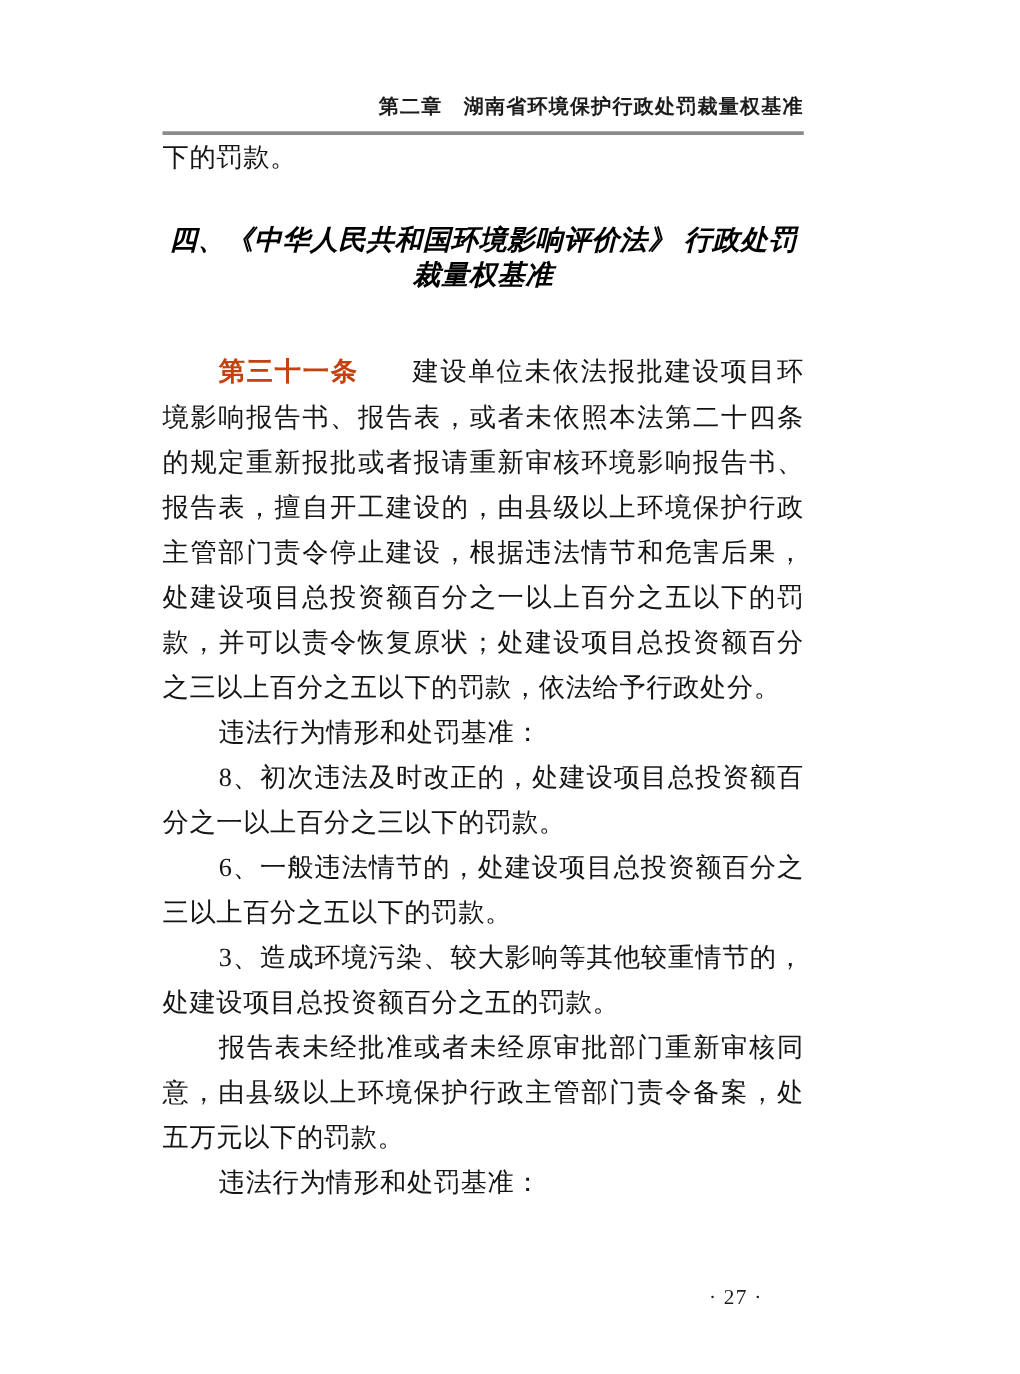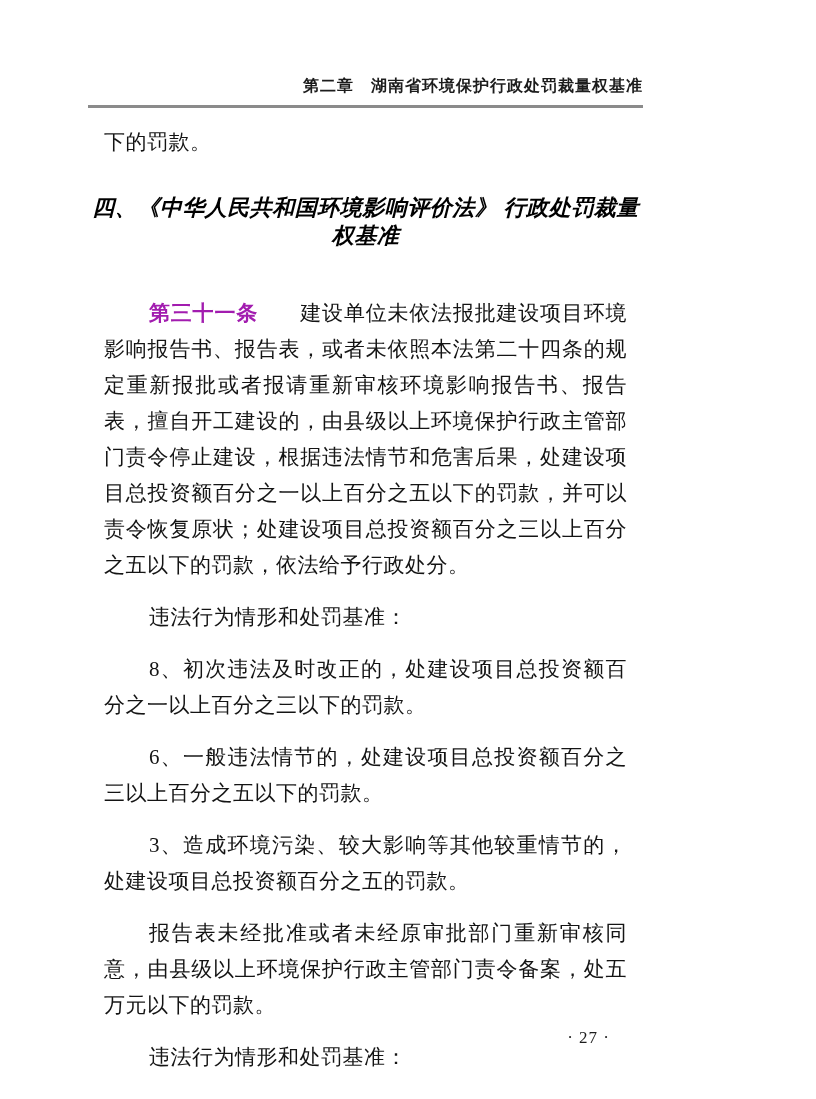--- a/index.html
+++ b/index.html
@@ -5,20 +5,21 @@
   * { box-sizing: border-box; }
   html, body { margin: 0; padding: 0; background: #ffffff; }
   .page {
     position: relative;
     width: 712px;
     height: 1099px;
     background: #ffffff;
     overflow: hidden;
     font-family: "Liberation Serif", serif;
     color: #141414;
+    padding-left: 42px;
   }
   .content {
     margin-left: 88px;
     margin-right: 69px; 
   }
   .page-header {
     margin-top: 76px;
     text-align: right;
     font-size: 16px;
     font-weight: bold;
@@ -45,33 +46,33 @@
     font-size: 22px;
     line-height: 28px;
     letter-spacing: 0.5px;
     color: #000000;
     font-style: italic;
   }
   .body-text {
     margin-top: 45px;
   }
   .para {
-    margin: 16px;
+    margin: 0;
     font-size: 21px;
     line-height: 36px;
     letter-spacing: 0.5px;
     text-align: justify;
     text-align-last: left;
     text-indent: 45px;
     word-break: normal;
   }
   .article-lead {
     font-family: "Liberation Sans", sans-serif;
     font-weight: bold;
-    color: #a21caf;
+    color: #c2410c;
   }
   .lead-gap {
     display: inline-block;
     width: 42px;
   }
   .page-number {
     position: absolute;
     top: 1028px;
     right: 102px;
     font-size: 17px;

